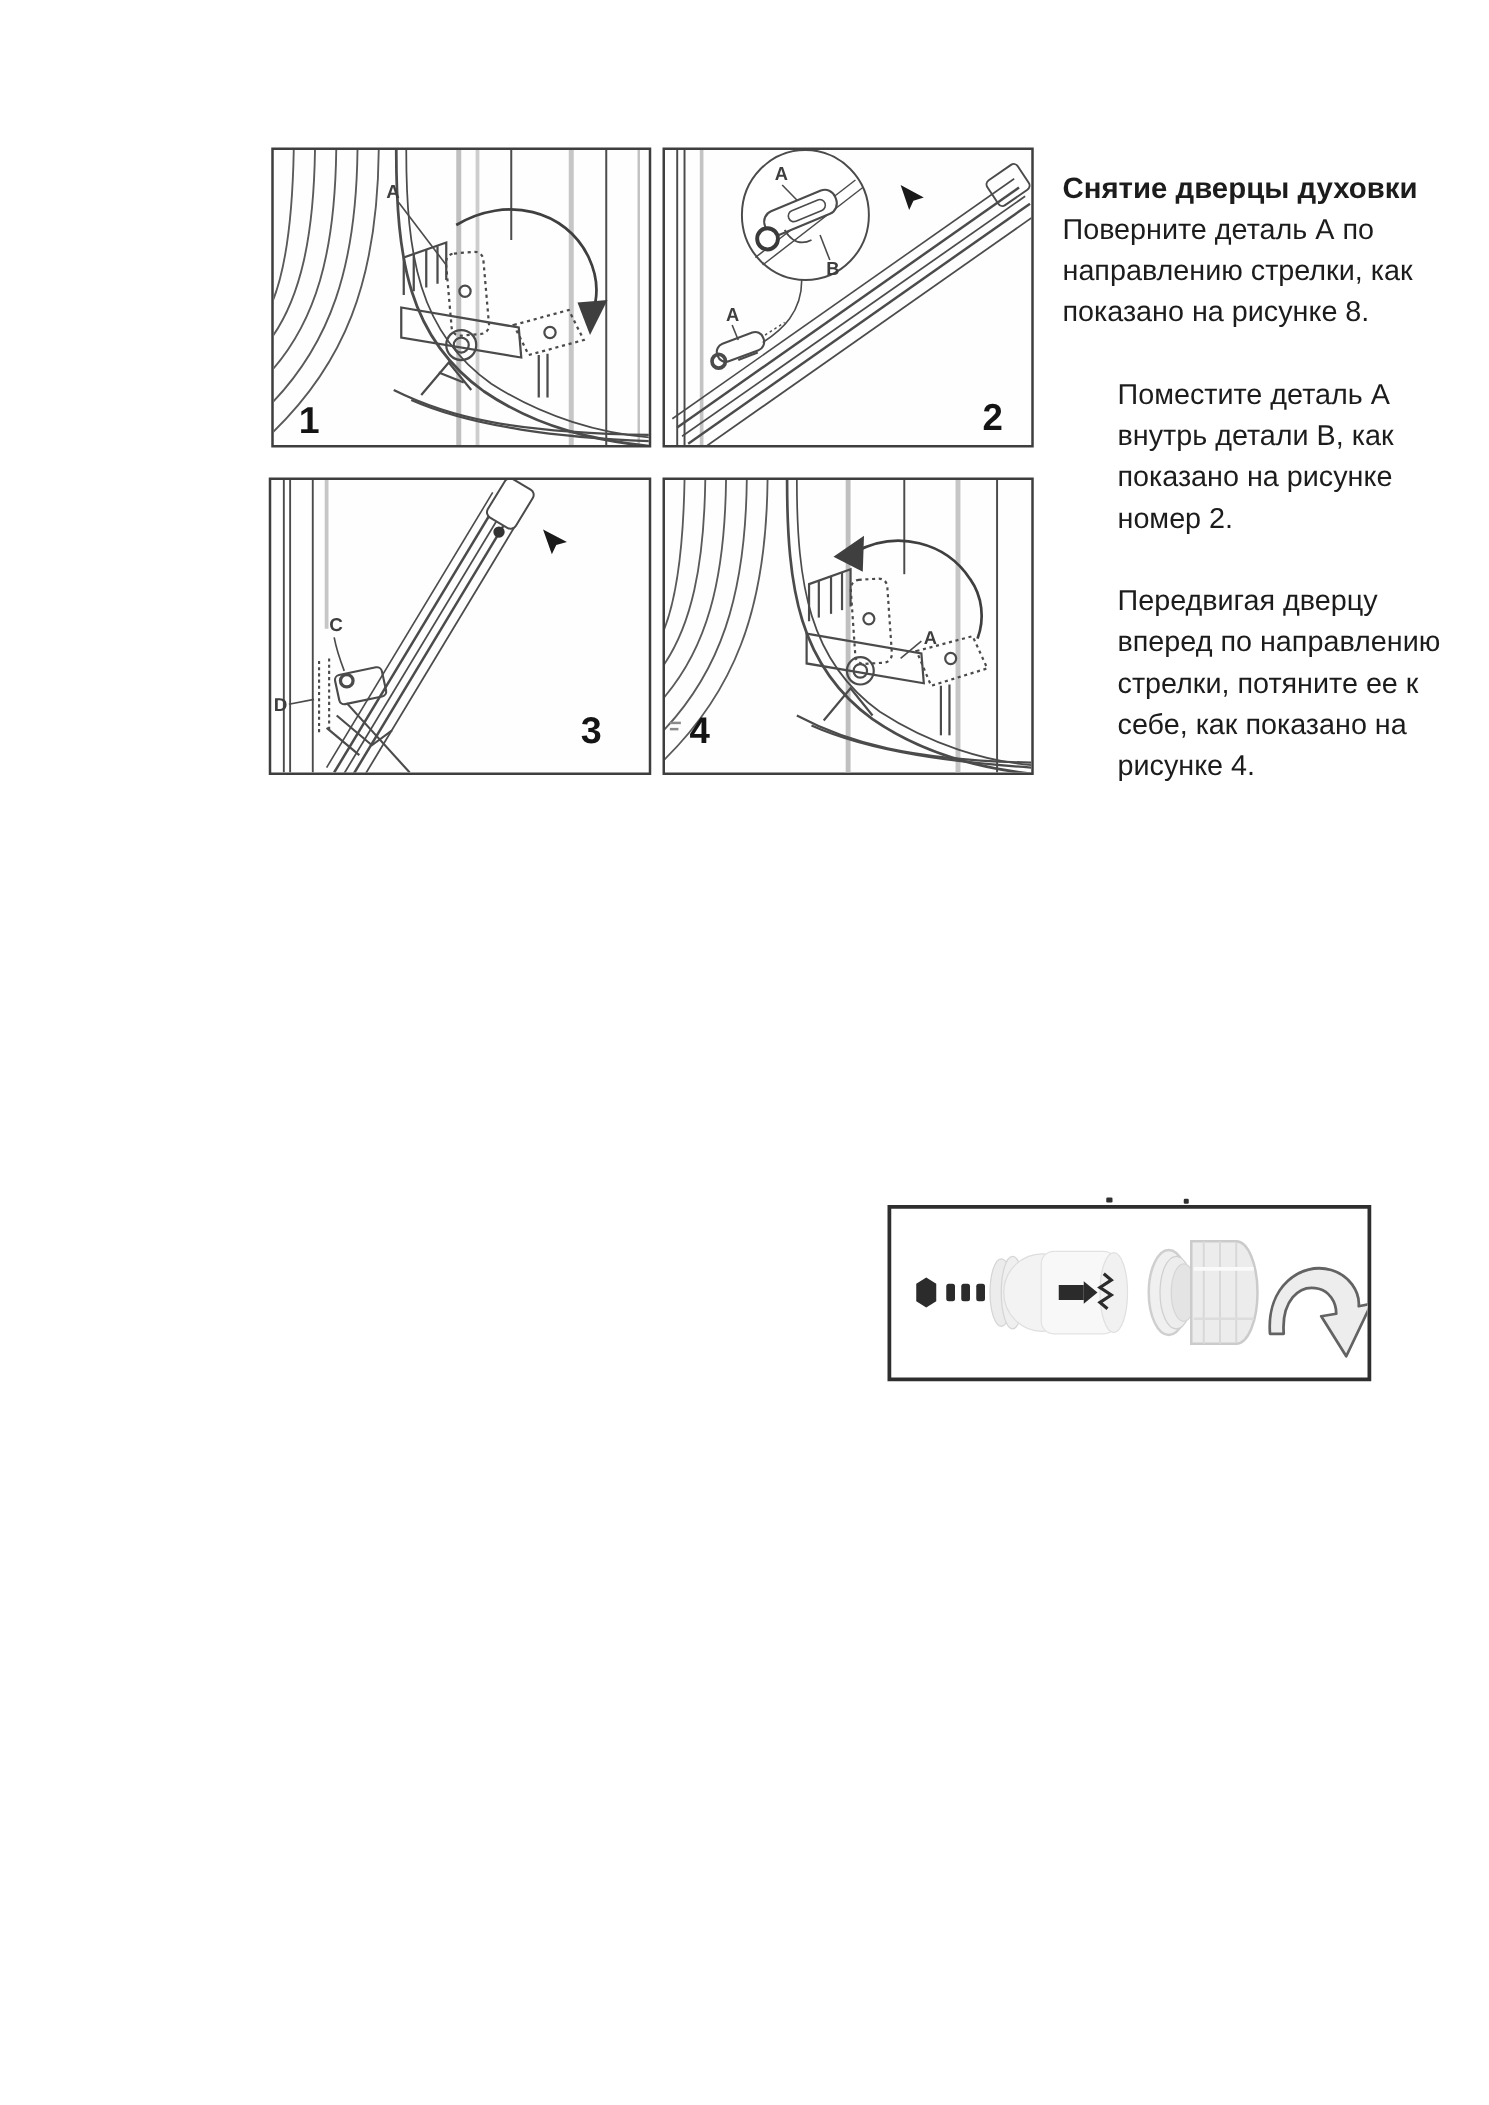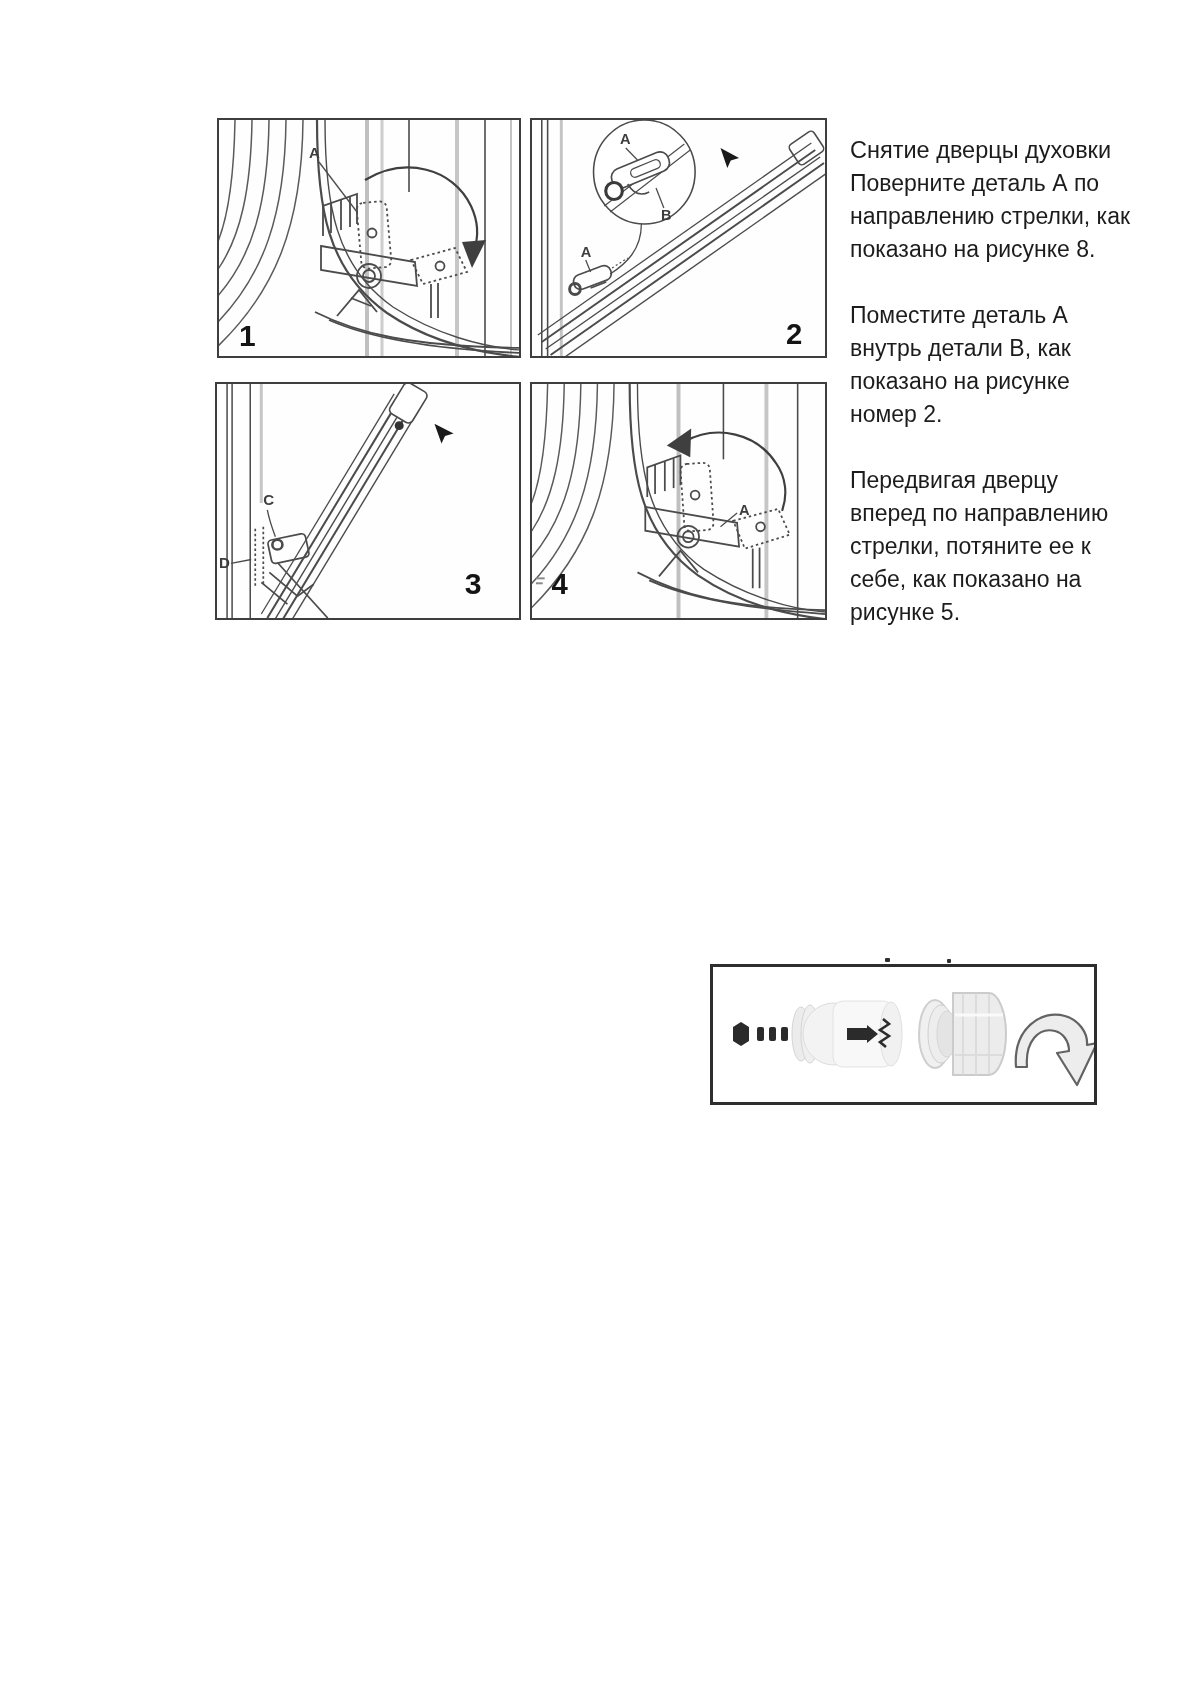--- a/index.html
+++ b/index.html
@@ -13,23 +13,23 @@
   .p1{left:217px;top:118px;width:304px;height:240px;}
   .p2{left:530px;top:118px;width:297px;height:240px;}
   .p3{left:215px;top:382px;width:306px;height:238px;}
   .p4{left:530px;top:382px;width:297px;height:238px;}
 
   .lbl{font-size:15px;font-weight:600;fill:#3e3e3e;font-family:"Liberation Sans",sans-serif;}
   .num{font-size:30px;font-weight:700;fill:#141414;font-family:"Liberation Sans",sans-serif;}
 
   .instructions{position:absolute;left:850px;top:134px;width:310px;color:#1c1c1c;
     font-size:23px;line-height:33px;}
-  .instructions h2{font-size:23.5px;font-weight:400;margin:0;line-height:33px;}
+  .instructions h2{font-size:23.5px;font-weight:700;margin:0;line-height:33px;}
   .instructions p{margin:0;white-space:pre-line;}
-  .instructions p + p{margin-top:33px;}
+  .instructions p + p{margin-top:33px;margin-left:44px;}
 
   .lamp-box{position:absolute;left:710px;top:964px;width:387px;height:141px;
     border:3px solid #2e2e2e;box-sizing:border-box;background:#ffffff;}
   .lamp-box svg{display:block;width:100%;height:100%;}
 
   .artifact-dot{position:absolute;width:5px;height:4px;background:#2f2f2f;border-radius:1px;}
 </style>
 </head>
 <body>
 
@@ -239,21 +239,21 @@
 направлению стрелки, как
 показано на рисунке 8.</p>
     <p>Поместите деталь А
 внутрь детали В, как
 показано на рисунке
 номер 2.</p>
     <p>Передвигая дверцу
 вперед по направлению
 стрелки, потяните ее к
 себе, как показано на
-рисунке 5.</p>
+рисунке 4.</p>
   </aside>
 
   <div class="artifact-dot" style="left:885px;top:958px;"></div>
   <div class="artifact-dot" style="left:947px;top:959px;width:4px;"></div>
 
   <figure class="lamp-box">
     <svg viewBox="0 0 381 135" preserveAspectRatio="none">
 
       <g>
         <polygon points="20,60 28,55 36,60 36,74 28,79 20,74" fill="#2b2b2b"></polygon>

